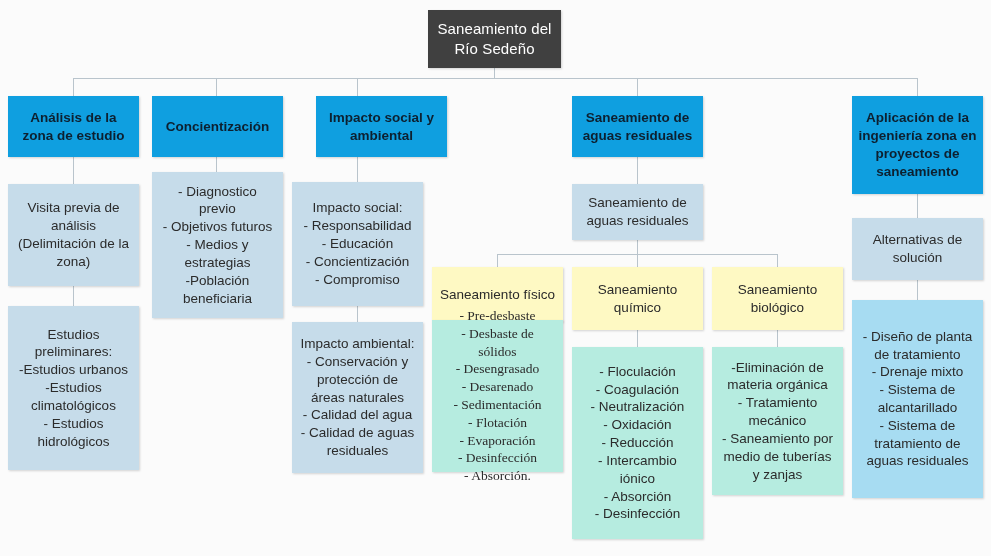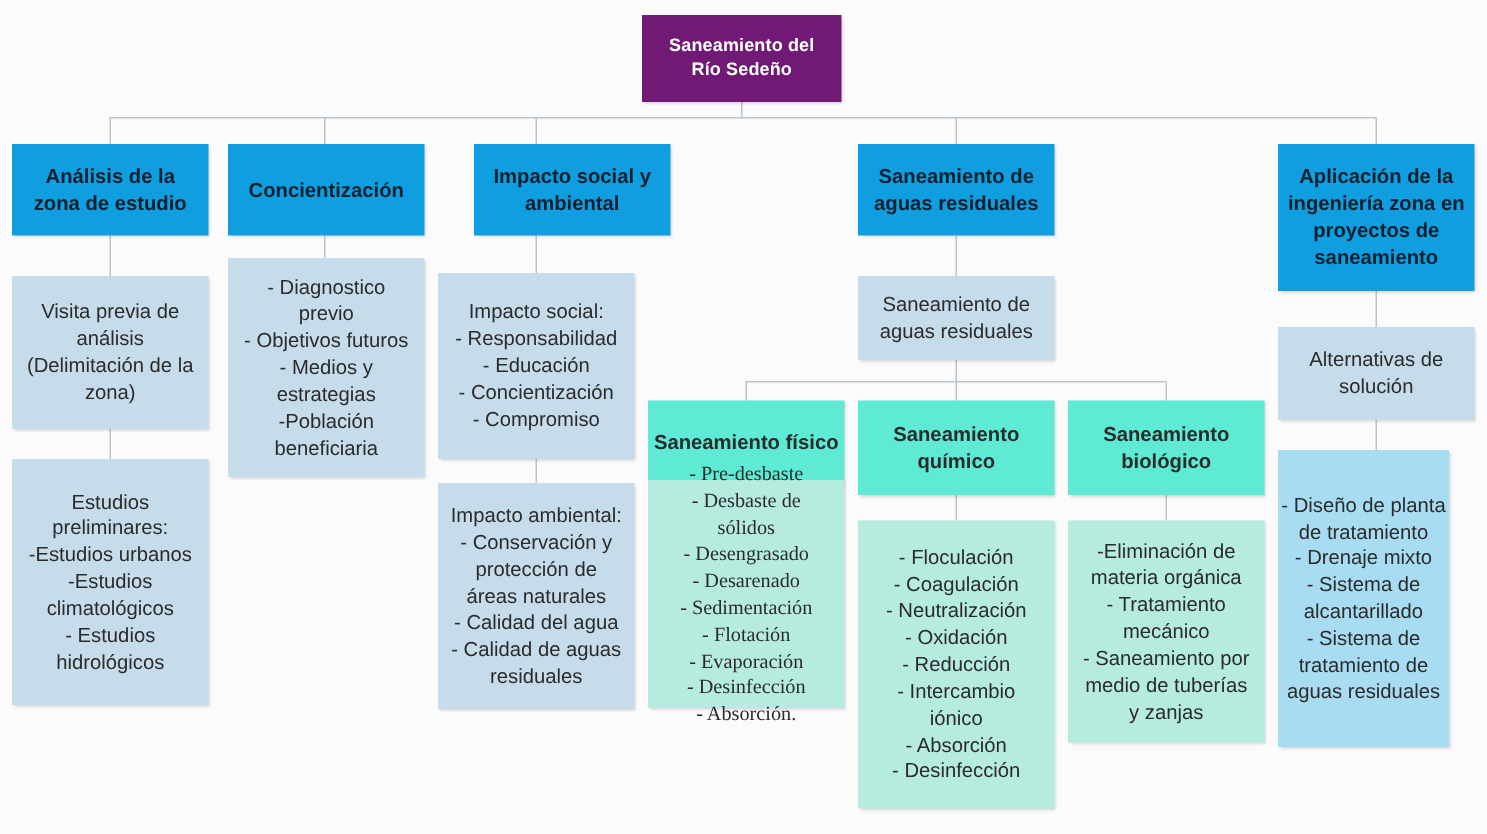--- a/index.html
+++ b/index.html
@@ -21,47 +21,46 @@
     display: flex;
     align-items: center;
     justify-content: center;
     text-align: center;
     line-height: 1.32;
     white-space: pre-line;
     box-shadow: 1px 1px 2px rgba(0,0,0,0.16);
     z-index: 2;
   }
   .root {
-    background: #701a75;
+    background: #404040;
     color: #ffffff;
-    font-weight: bold;
-    font-size: 12px;
+    font-weight: normal;
+    font-size: 15px;
     letter-spacing: .1px;
   }
   .cat {
     background: #0f9fe0;
     color: #0d2030;
     font-weight: bold;
     font-size: 13.5px;
   }
   .leaf-blue {
     background: #c6dcea;
     color: #2b2b2b;
     font-size: 13.5px;
   }
   .leaf-sky {
     background: #a7dcf2;
     color: #2b2b2b;
     font-size: 13.5px;
   }
   .sub-cyan {
-    background: #5eead4;
-    color: #2b2b2b;
-    font-size: 13.5px;
-    font-weight: bold;
+    background: #fef9c3;
+    color: #2b2b2b;
+    font-size: 13.5px;
   }
   .leaf-mint {
     background: #b6ece0;
     color: #2b2b2b;
     font-size: 13.5px;
   }
   .conn {
     position: absolute;
     background: #b9c4cc;
     z-index: 1;
@@ -183,21 +182,21 @@
 - Saneamiento por
 medio de tuberías
 y zanjas</div>
 
   <div class="node cat" style="left:852px; top:96px; width:131px; height:98px;">Aplicación de la
 ingeniería zona en
 proyectos de
 saneamiento</div>
   <div class="node leaf-blue" style="left:852px; top:218px; width:131px; height:62px;">Alternativas de
 solución</div>
-  <div class="node leaf-sky" style="left:852px; top:300px; width:114px; height:198px;">- Diseño de planta
+  <div class="node leaf-sky" style="left:852px; top:300px; width:131px; height:198px;">- Diseño de planta
 de tratamiento
 - Drenaje mixto
 - Sistema de
 alcantarillado
 -  Sistema de
 tratamiento de
 aguas residuales</div>
 
 </div>
 

